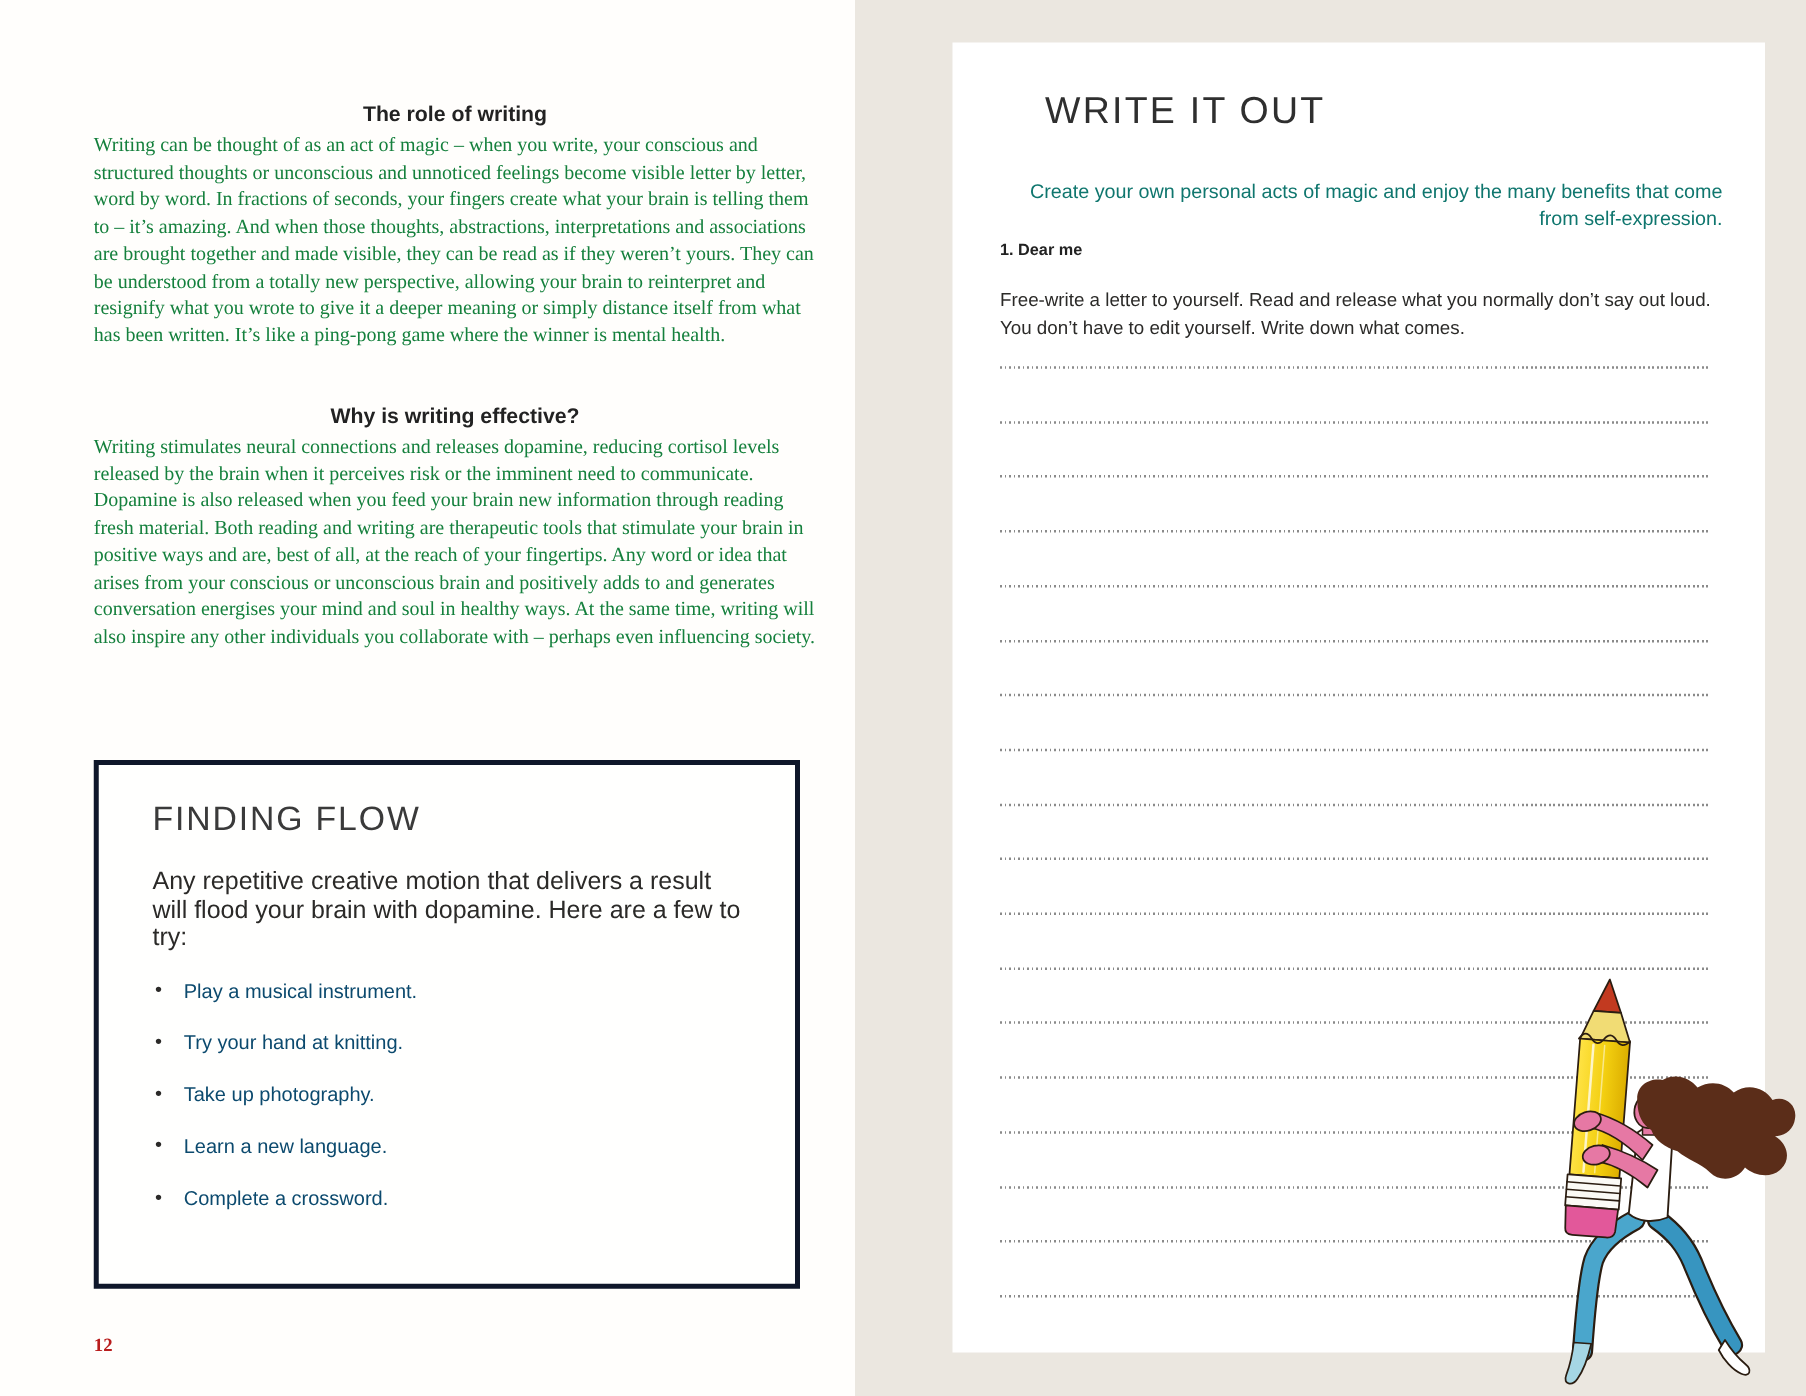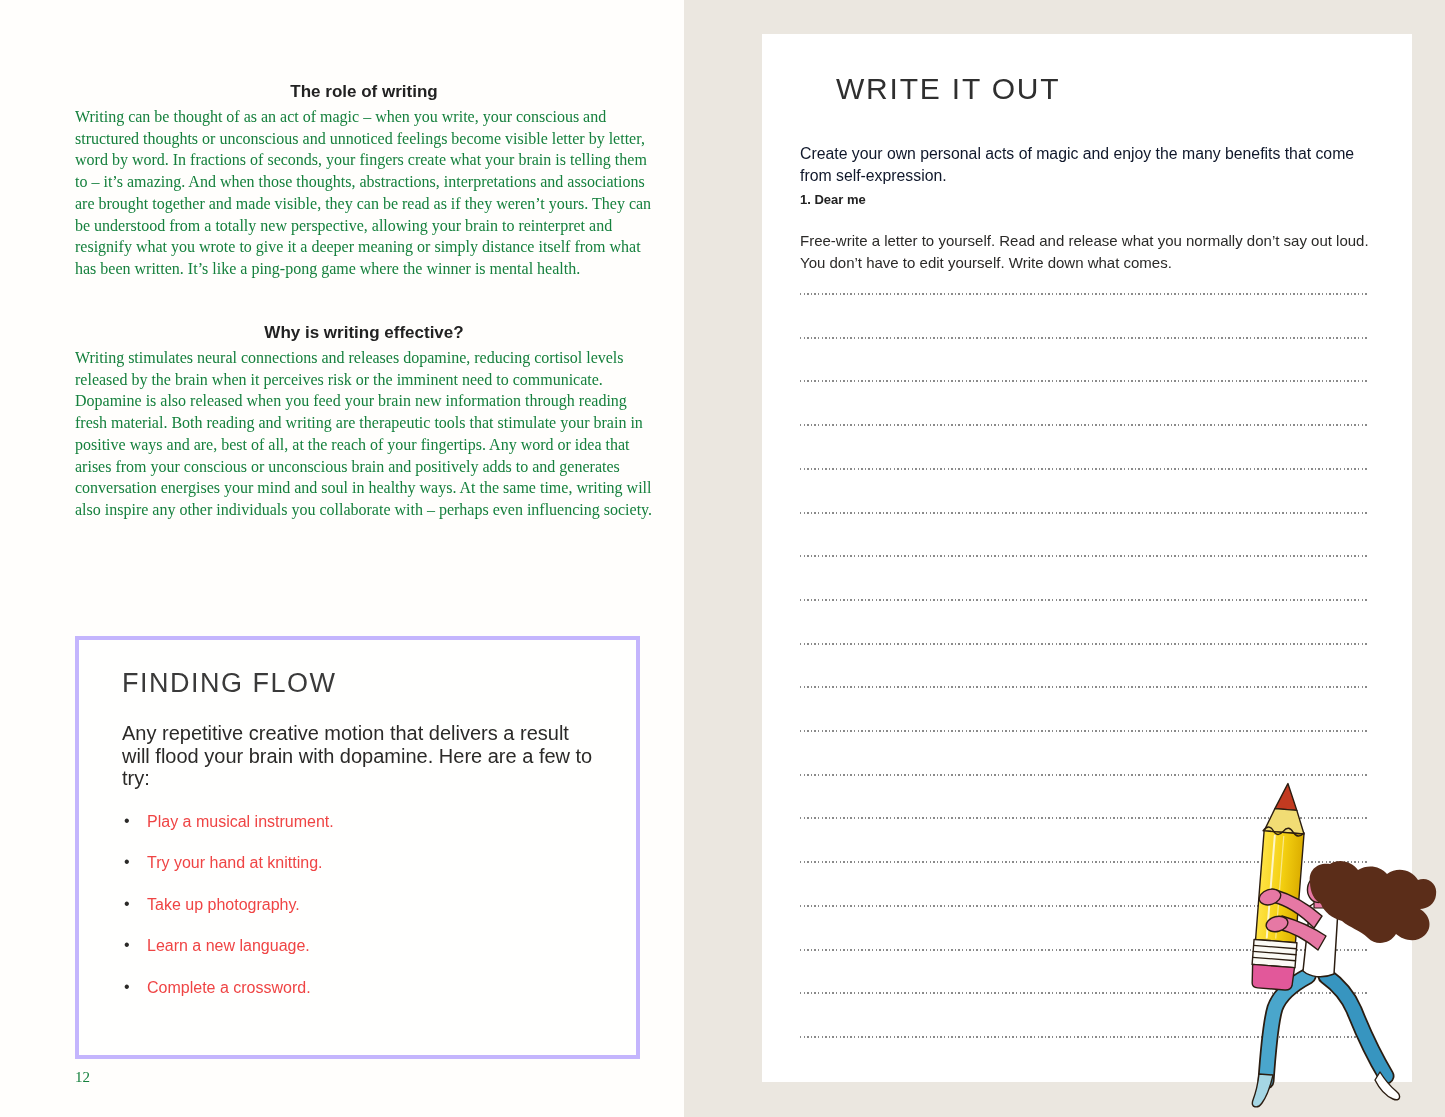--- a/index.html
+++ b/index.html
@@ -23,50 +23,50 @@
   .sec h3{
     margin:0 0 4px 0;font-size:17px;font-weight:bold;color:#222;
     font-family:"Liberation Sans",sans-serif;
     text-align:center;
   }
   .sec p{
     margin:0;font-family:Liberation Serif, serif;
     font-size:16px;line-height:21.7px;color:#15803d;
   }
   .flow-box{
-    position:absolute;left:75px;top:636px;width:565px;height:423px;
-    box-sizing:border-box;border:4px solid #c4b5fd;background:#fffffe;
+    position:absolute;left:75px;top:608px;width:565px;height:423px;
+    box-sizing:border-box;border:4px solid #0f172a;background:#fffffe;
   }
   .flow-title{
     margin:28px 0 0 43px;font-size:27px;font-weight:400;
     letter-spacing:1.5px;color:#3a3a3a;
   }
   .flow-intro{
     margin:23px 40px 0 43px;font-size:20px;line-height:22.5px;color:#2b2a28;
   }
   .flow-list{margin:23px 30px 0 43px;padding:0;list-style:none;}
   .flow-list li{
     position:relative;padding-left:25px;margin-bottom:23.5px;
-    font-size:16px;color:#ef4444;
+    font-size:16px;color:#0c4a6e;
   }
   .flow-list li::before{
     content:"\2022";position:absolute;left:2px;top:-1px;color:#2b2a28;
   }
   .page-num{
     position:absolute;left:75px;top:1069px;
-    font-family:"Liberation Serif",serif;font-weight:normal;font-size:15px;color:#15803d;
+    font-family:"Liberation Serif",serif;font-weight:bold;font-size:15px;color:#b91c1c;
   }
   
   .rp-title{
     position:absolute;left:38px;top:38px;font-size:30px;font-weight:400;
     letter-spacing:1.8px;color:#2f2f2f;white-space:nowrap;margin-left:36px;
   }
   .rp-intro{
     position:absolute;left:38px;top:93px;width:578px;
-    font-size:15.8px;line-height:22px;color:#0f172a;
+    font-size:15.8px;line-height:22px;color:#0f766e;text-align:right;
   }
   .rp-sub{
     position:absolute;left:38px;top:158px;font-size:13px;font-weight:bold;color:#222;
   }
   .rp-body{
     position:absolute;left:38px;top:181px;width:578px;
     font-size:15px;line-height:22px;color:#2b2a28;
   }
   .writing-lines{
     position:absolute;left:38px;top:259px;width:568px;height:790px;

